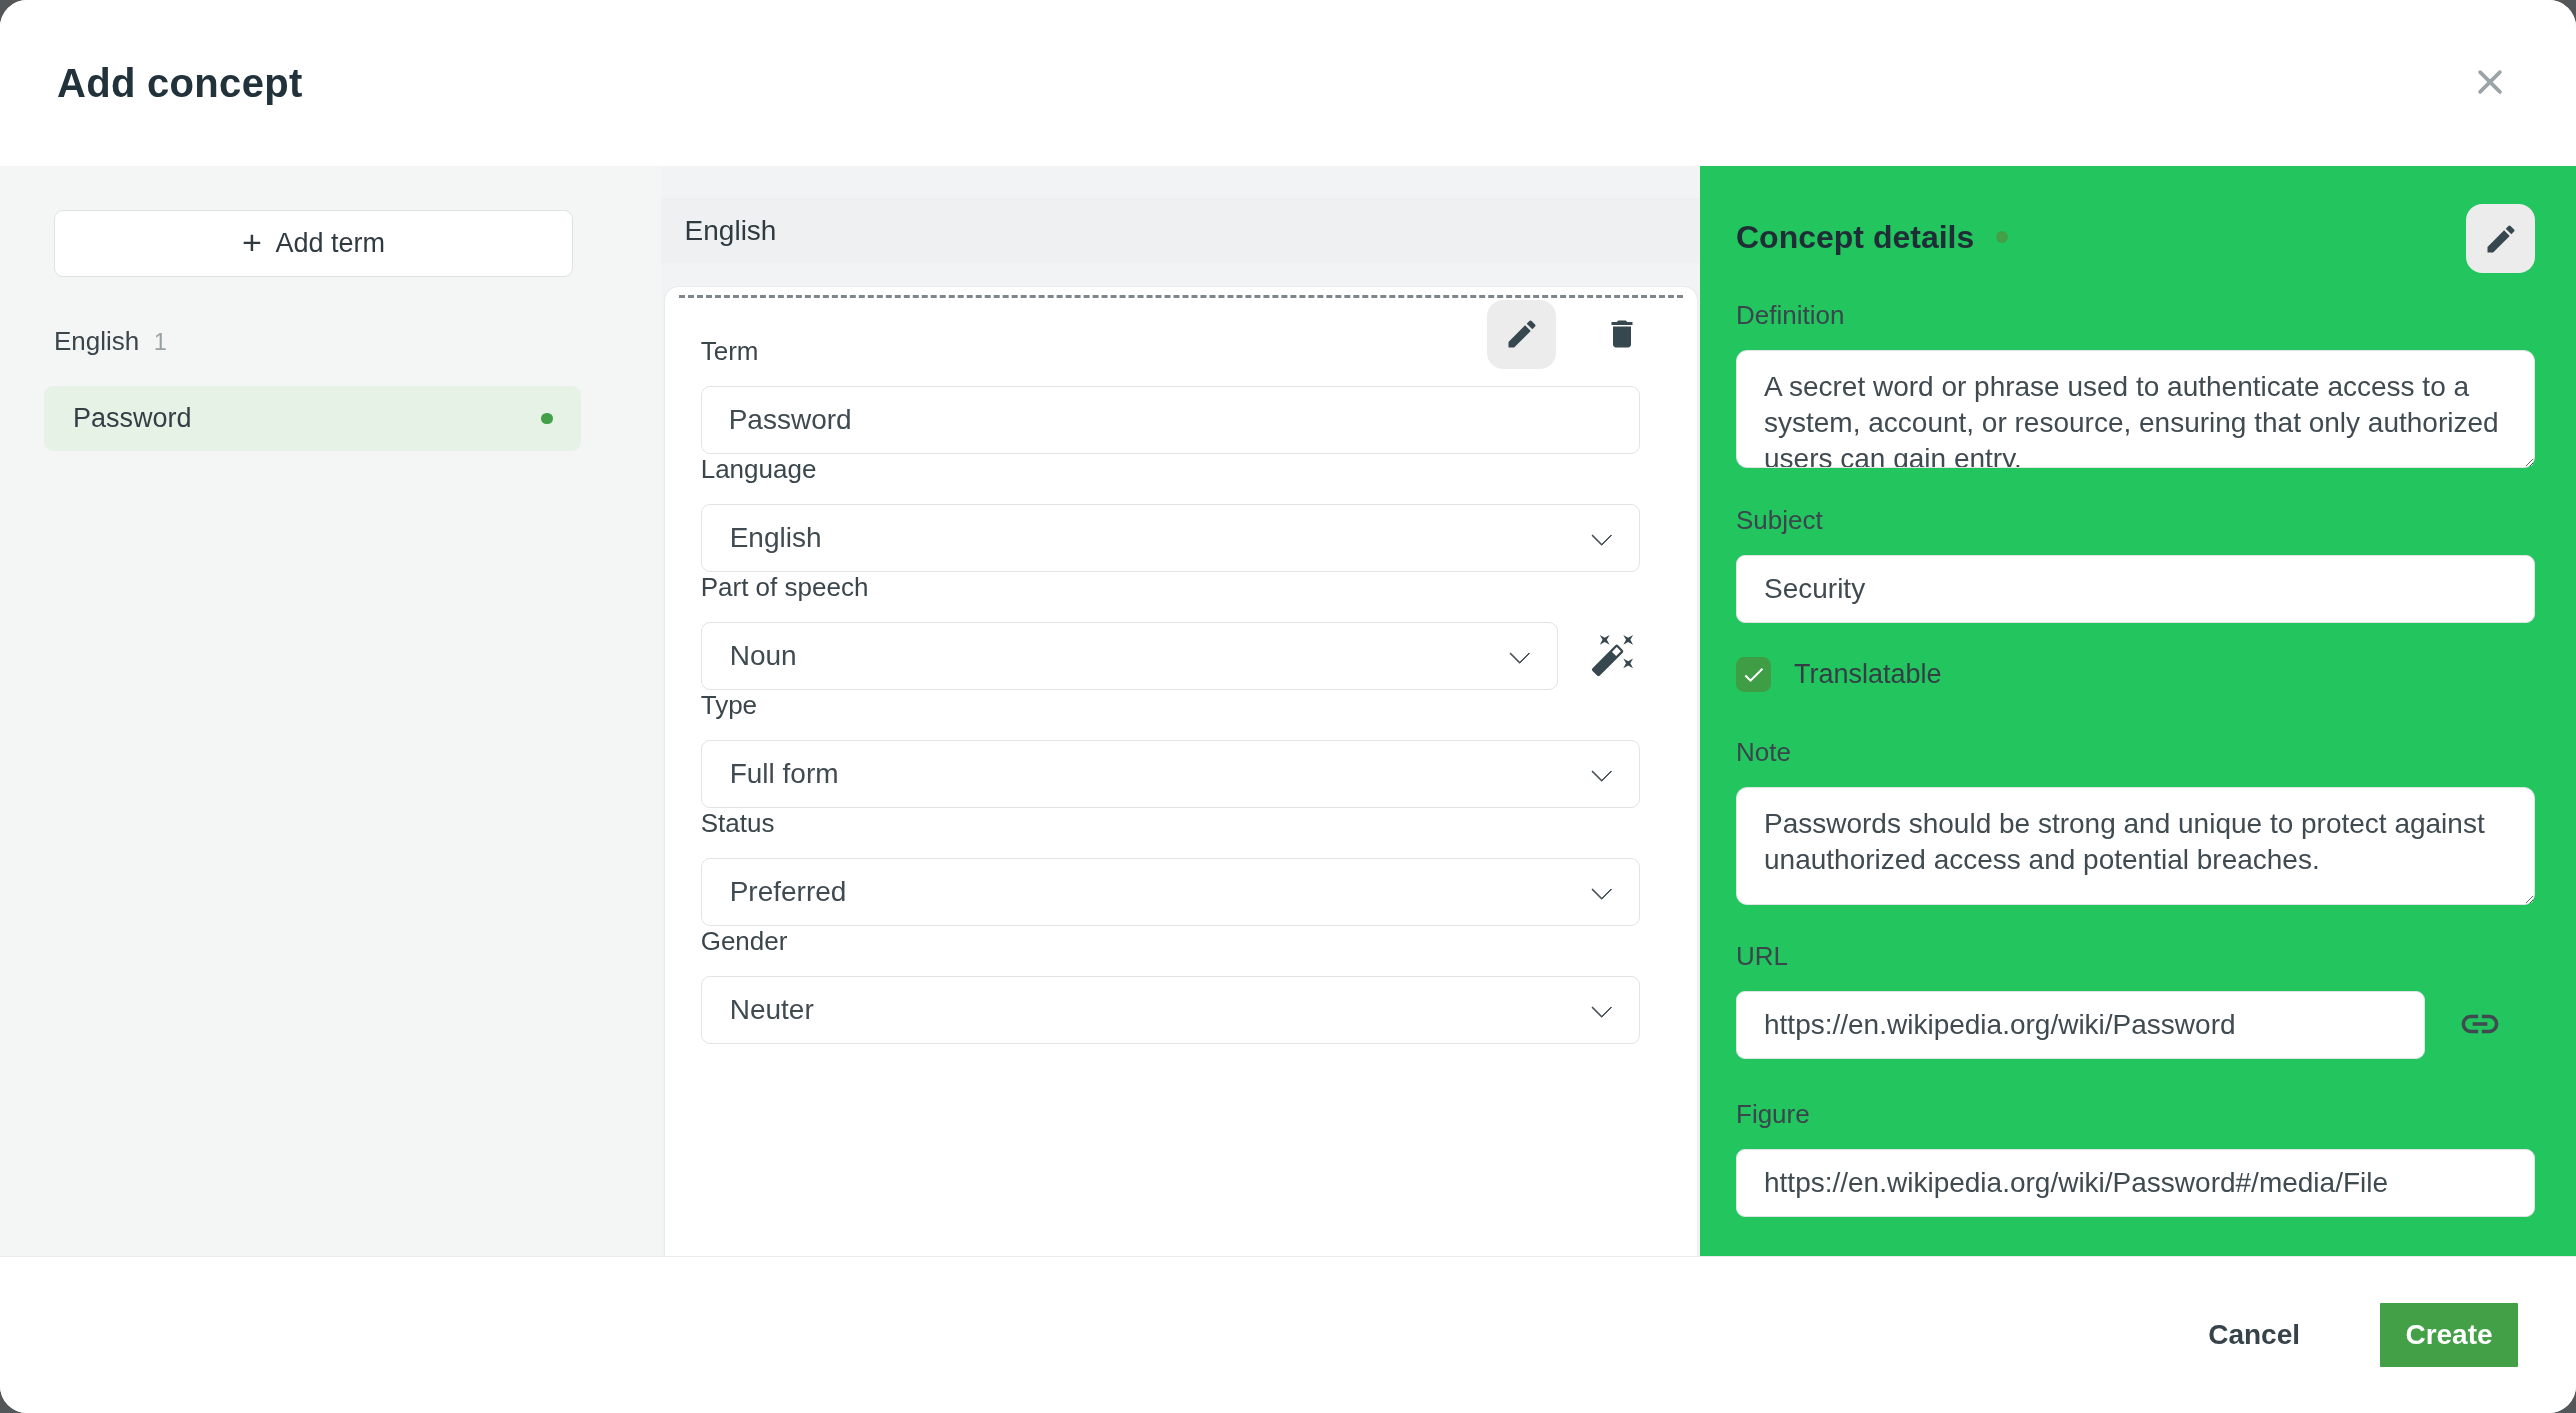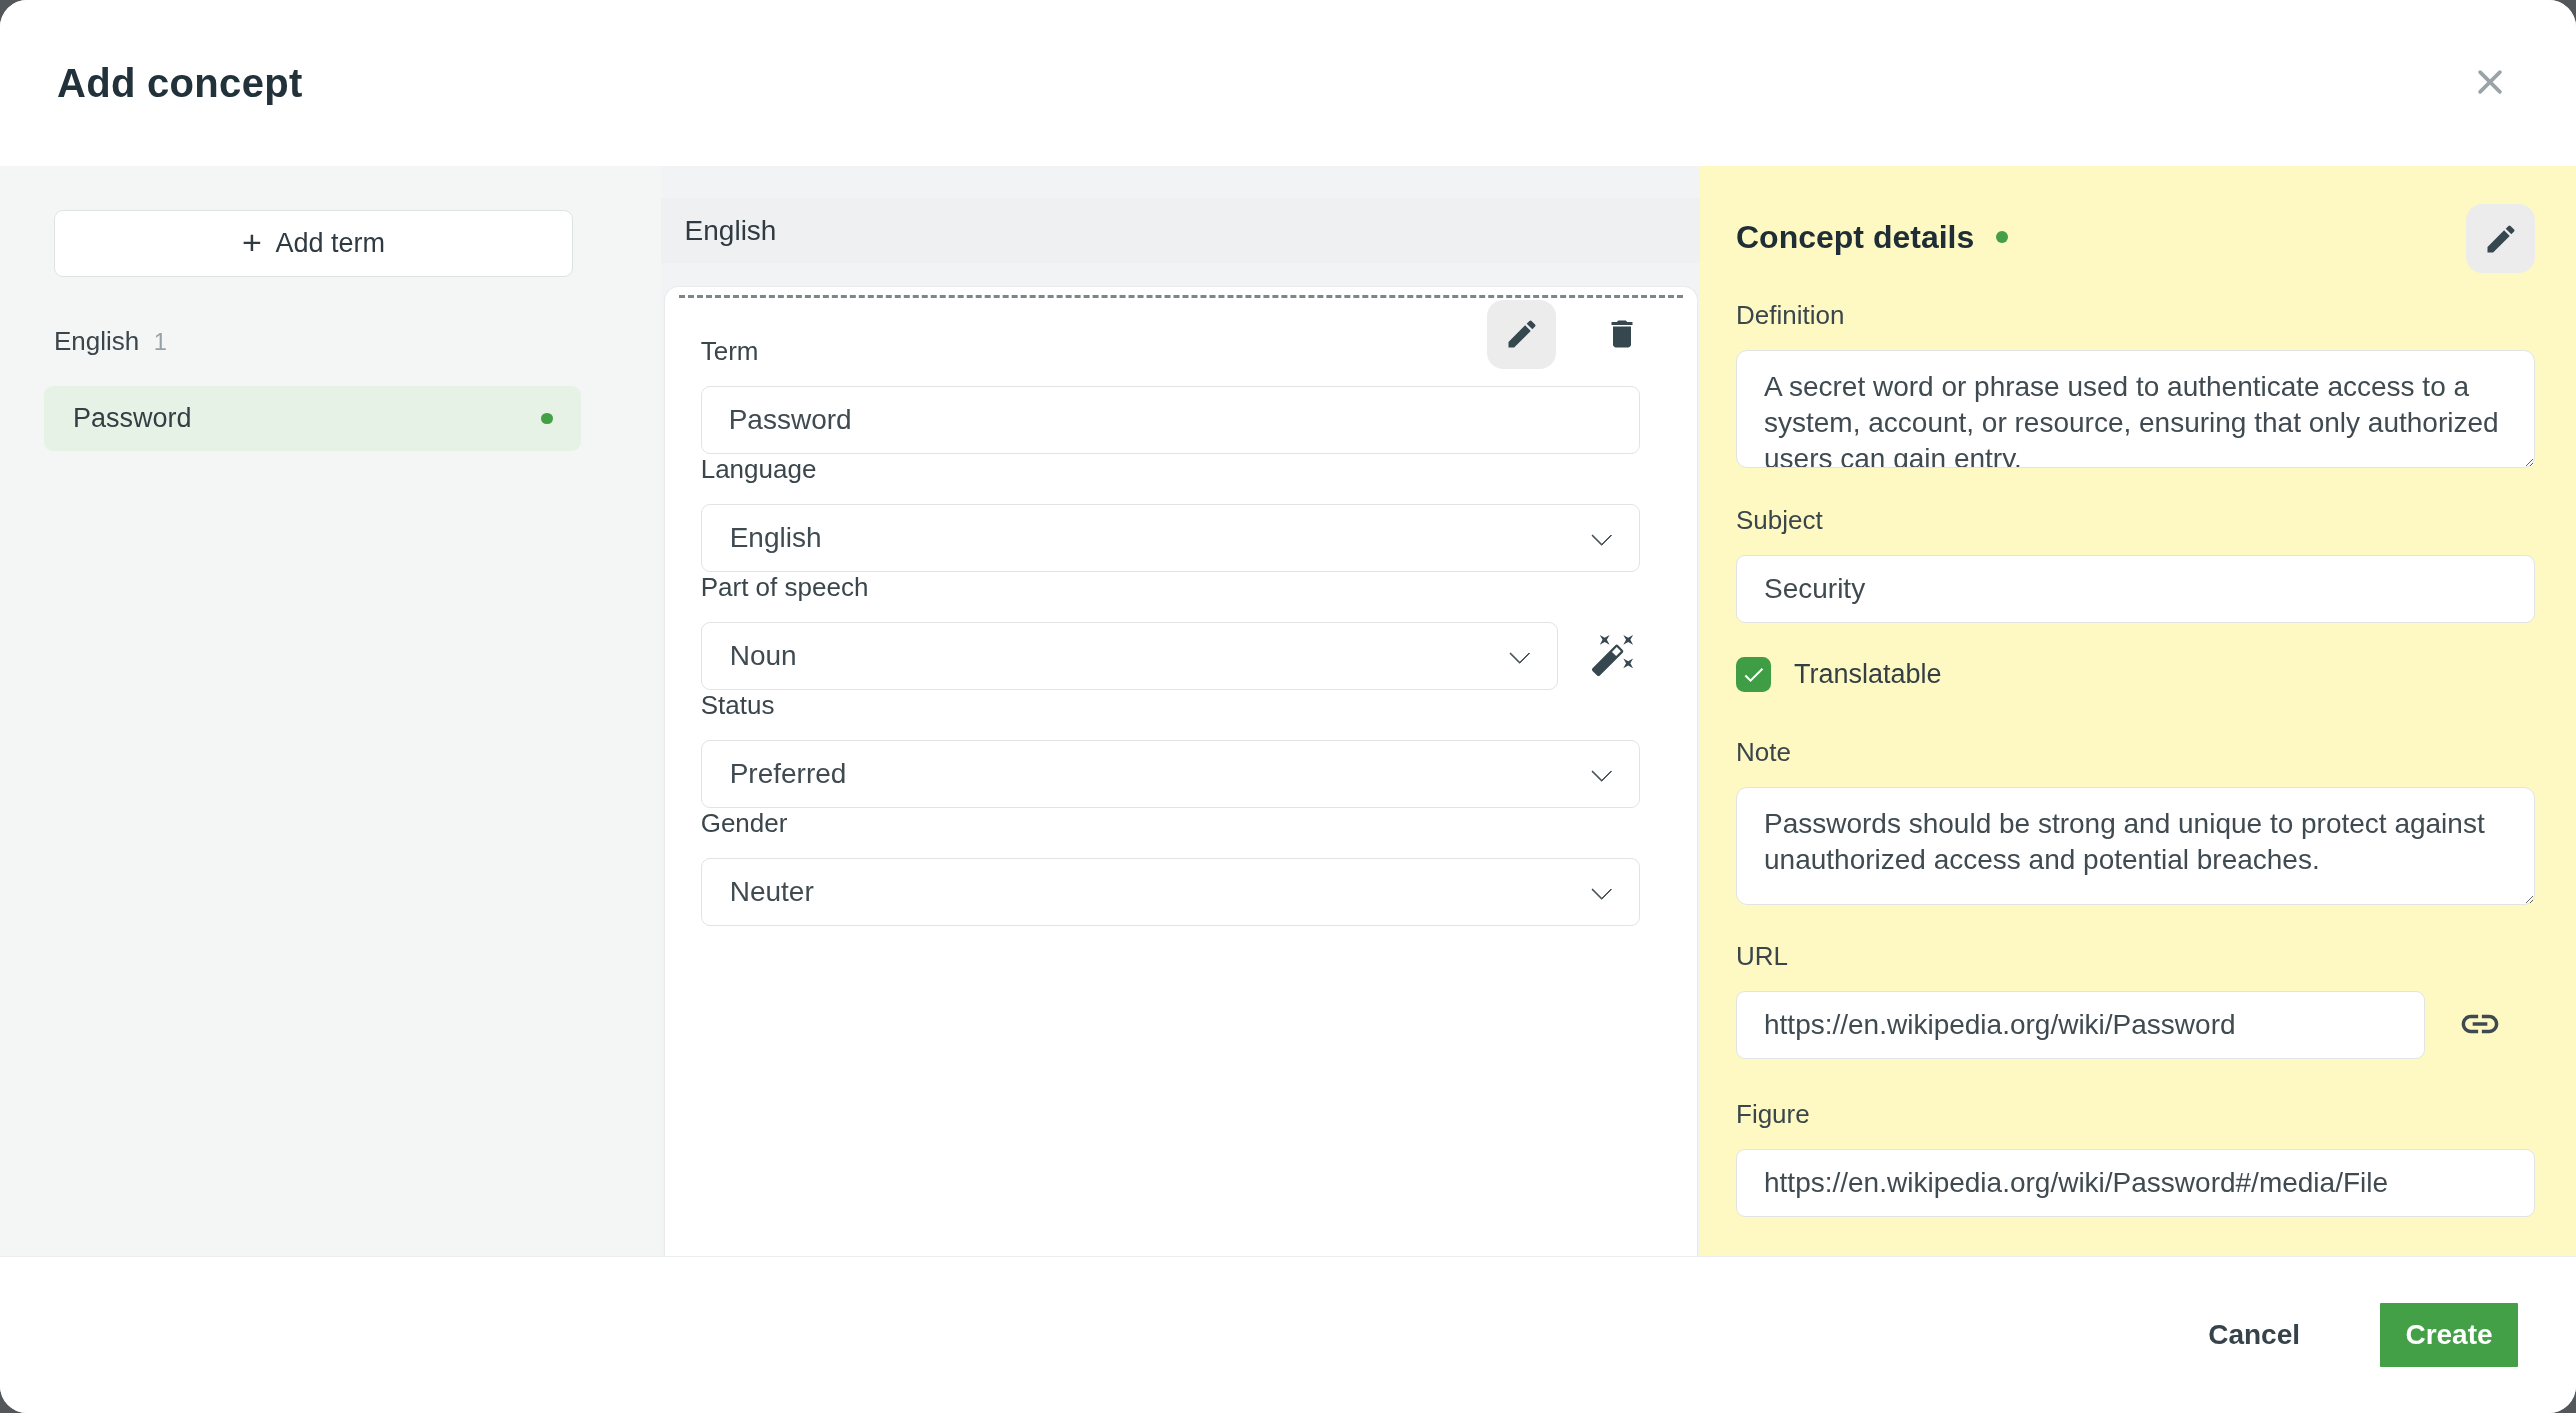--- a/index.html
+++ b/index.html
@@ -95,21 +95,21 @@
     position:absolute; right:30px; top:50%;
     width:15.4px; height:15.4px;
     border-right:2.7px solid #4a555b; border-bottom:2.7px solid #4a555b;
     transform:translateY(-64%) rotate(45deg); border-radius:0.9px;
   }
   .pos-row { display:flex; align-items:center; gap:29px; }
   .pos-row .select { flex:1 1 auto; }
   .wand-btn { width:53px; height:53px; display:flex; align-items:center; justify-content:center; cursor:pointer; flex:0 0 auto; }
 
   
-  .concept-panel { flex:1 1 auto; min-width:0; background:#fef9c3; padding:38px 41px 0 36px; }
+  .concept-panel { flex:1 1 auto; min-width:0; background:#22c55e; padding:38px 41px 0 36px; }
   .concept-header { display:flex; align-items:flex-start; justify-content:space-between; }
   .concept-title-wrap { display:flex; align-items:center; gap:22px; padding-top:14.5px; }
   .concept-title { font-size:32px; font-weight:700; color:#1f2e36; }
   .cfield { margin-top:34px; }
   .cfield.def { margin-top:27px; }
   .cfield.note { margin-top:45px; }
   .cfield.url { margin-top:33px; }
   .cfield.figure { margin-top:40px; }
   .textarea {
     width:100%; height:118px; background:#fff;
@@ -218,20 +218,27 @@
             <div class="wand-btn">
               <span>
                 <svg width="47" height="47" viewBox="0 0 24 24" fill="#37474f">
                     <path d="M7.5 5.6 10 7 8.6 4.5 10 2 7.5 3.4 5 2l1.4 2.5L5 7zm12 9.8L17 14l1.4 2.5L17 19l2.5-1.4L22 19l-1.4-2.5L22 14zM22 2l-2.5 1.4L17 2l1.4 2.5L17 7l2.5-1.4L22 7l-1.4-2.5zm-7.63 5.29a.9959.9959 0 0 0-1.41 0L1.29 18.96c-.39.39-.39 1.02 0 1.41l2.34 2.34c.39.39 1.02.39 1.41 0L16.7 11.05c.39-.39.39-1.02 0-1.41l-2.33-2.35zm-1.03 5.49-2.12-2.12 2.44-2.44 2.12 2.12-2.44 2.44z"></path>
                   </svg>
               </span>
             </div>
           </div>
         </div>
 
+        <div class="field">
+          <label class="field-label">Type</label>
+          <div class="select">
+            <span>Full form</span>
+            <span class="chevron"></span>
+          </div>
+        </div>
 
         <div class="field">
           <label class="field-label">Status</label>
           <div class="select">
             <span>Preferred</span>
             <span class="chevron"></span>
           </div>
         </div>
 
         <div class="field">

